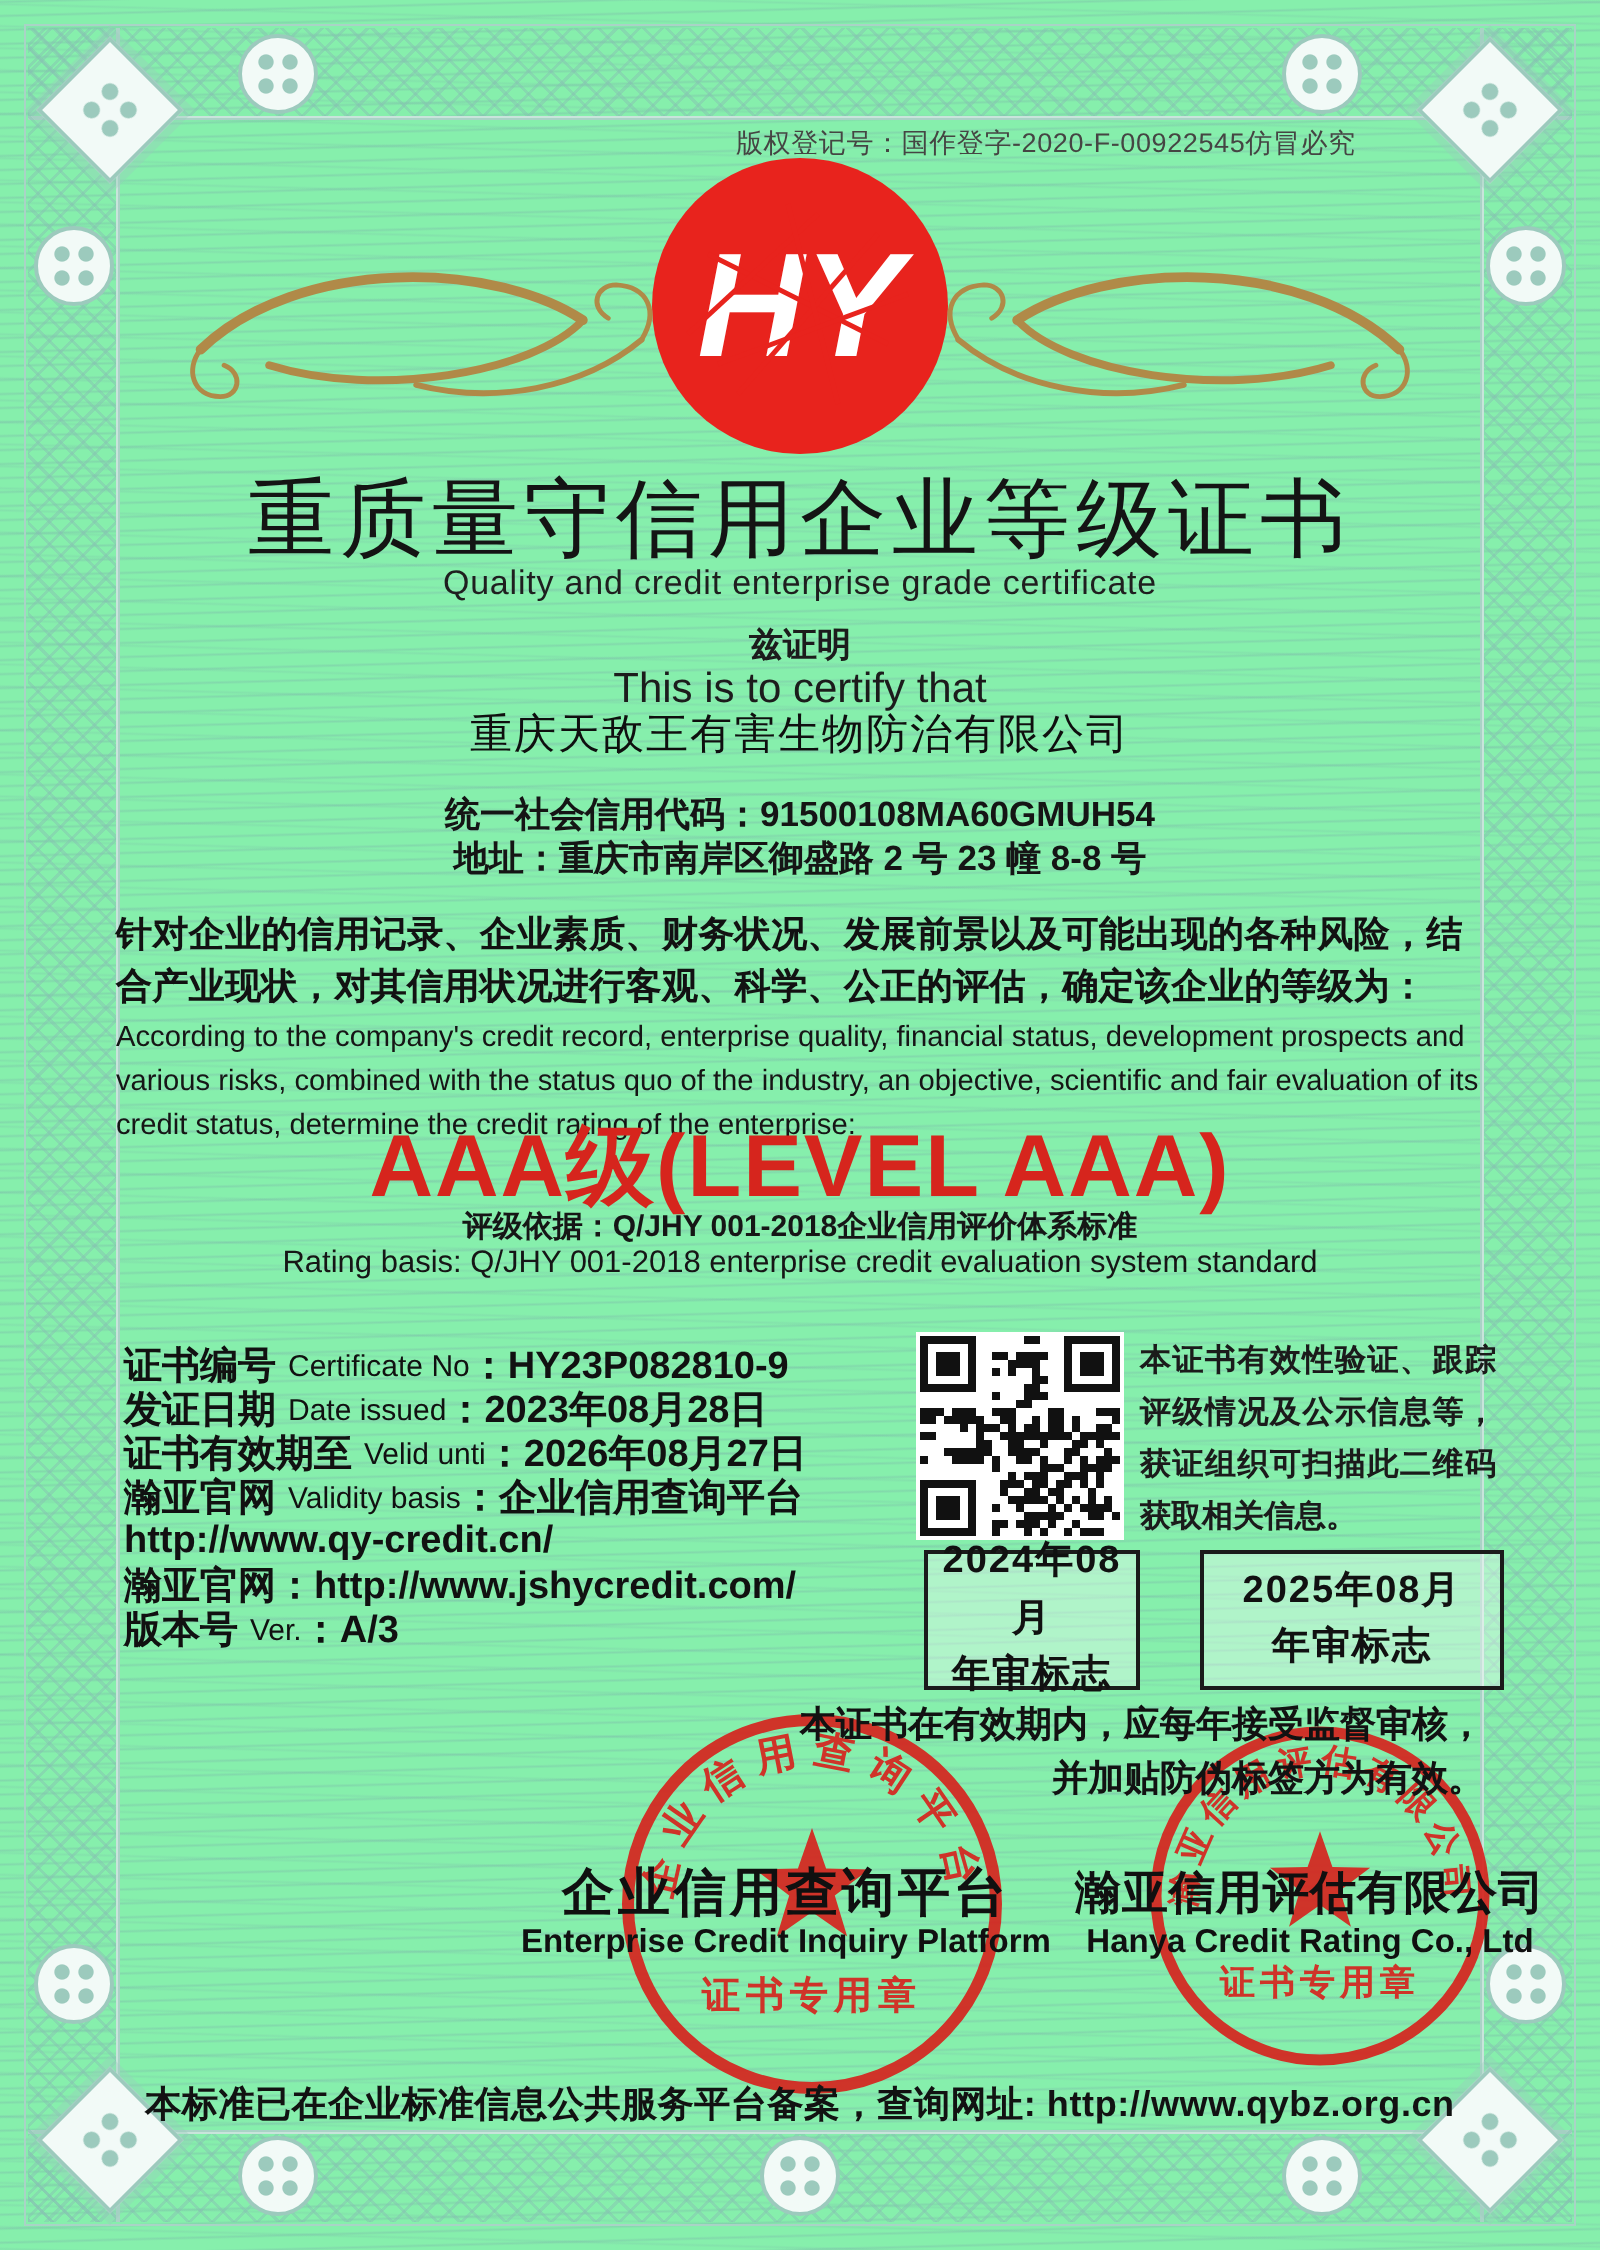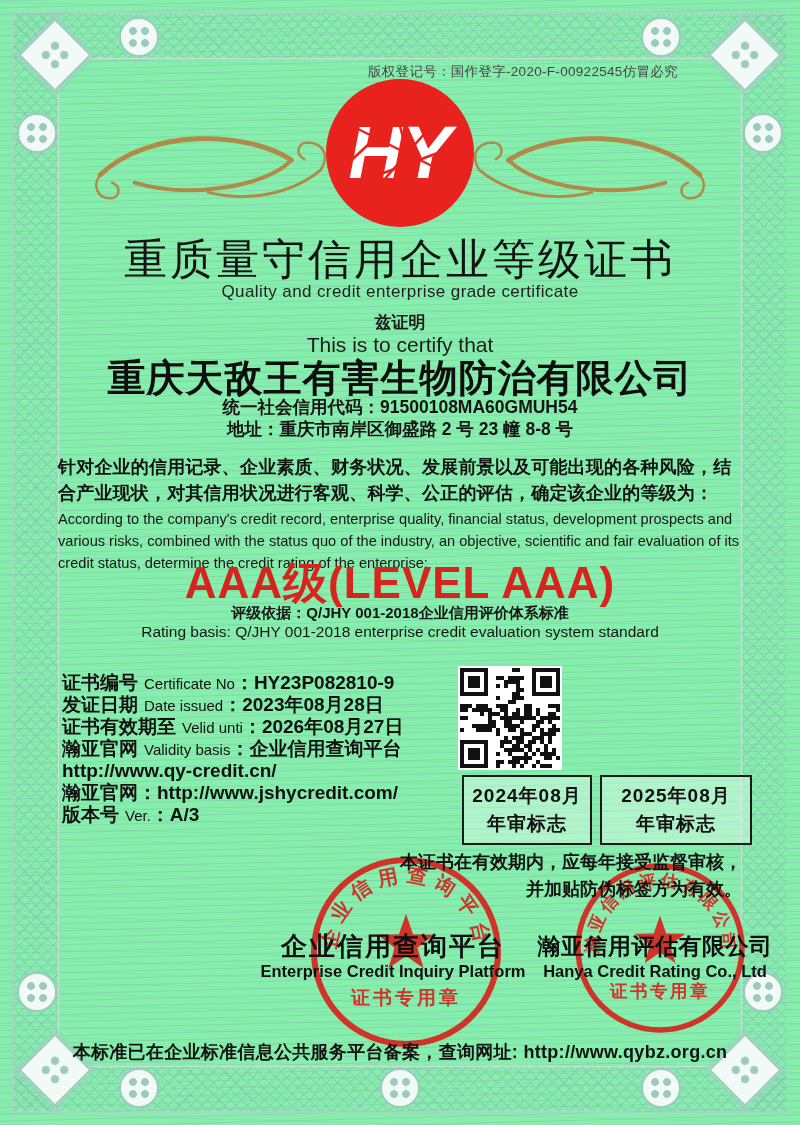--- a/index.html
+++ b/index.html
@@ -40,21 +40,21 @@
   .copyright{top:63px;left:368px;font-size:13.5px;color:#454543;letter-spacing:.3px;}
   .logo-wrap{top:77px;left:50%;transform:translateX(-50%);}
   .flourish{top:116px;width:246px;height:98px;}
   .flourish.fl-left{left:90px;}
   .flourish.fl-right{right:90px;transform:scaleX(-1);}
 
   .title-cn{top:231px;font-size:43px;font-weight:400;color:#141414;letter-spacing:3px;}
   .title-en{top:282px;font-size:17px;color:#1f1f1f;letter-spacing:.4px;}
   .certify-cn{top:311px;font-size:17px;font-weight:600;color:#1c1c1c;}
   .certify-en{top:333px;font-size:21px;color:#1c1c1c;}
-  .company-name{top:353px;font-size:38px;font-weight:700;color:#0f0f0f;letter-spacing:1px;}
+  .company-name{top:353px;font-size:21px;font-weight:400;color:#0f0f0f;letter-spacing:1px;}
   .code-line{top:395px;font-size:17.5px;font-weight:600;color:#151515;}
   .addr-line{top:417px;font-size:17.5px;font-weight:600;color:#151515;}
 
   .para{top:455px;left:58px;width:684px;text-align:left;}
   .para .p-cn{font-size:18px;font-weight:700;color:#121212;line-height:1.42;letter-spacing:.2px;}
   .para .p-en{margin-top:3px;font-size:14.6px;font-weight:500;color:#161616;line-height:1.5;}
 
   .grade-level{top:554px;font-size:44px;font-weight:900;color:#d6251d;letter-spacing:1px;}
   .basis-cn{top:604px;font-size:15px;font-weight:700;color:#161616;}
   .basis-en{top:623px;font-size:15.5px;color:#161616;}
@@ -64,21 +64,21 @@
   .dl-cn{font-size:19px;font-weight:600;color:#111;}
   .dl-en{font-size:15px;font-weight:500;color:#111;margin-left:6px;}
   .dl-val{font-size:19px;font-weight:600;color:#111;}
 
   .qr-box{top:666px;left:458px;width:104px;height:104px;background:#fff;padding:2px;box-sizing:border-box;}
   .qr-note{top:668px;left:570px;width:178px;font-size:15.5px;font-weight:600;color:#1b1b1b;line-height:26px;text-align:justify;}
 
   .badge{top:775px;height:70px;box-sizing:border-box;border:2.5px solid #1b1b1b;
     display:flex;flex-direction:column;align-items:center;justify-content:center;
     font-size:19px;font-weight:600;color:#111;letter-spacing:1px;line-height:1.5;background:rgba(255,255,255,.35);}
-  .badge.b1{left:462px;width:130px;}
+  .badge.b1{left:462px;width:108px;text-align:center;}
   .badge.b2{left:600px;width:152px;}
 
   .sup-note{top:849px;right:58px;text-align:right;font-size:18px;font-weight:700;color:#121212;line-height:27px;}
 
   .seal{opacity:.9;z-index:4;}
   .seal.s-left{top:852px;left:306px;}
   .seal.s-right{top:860px;left:570px;}
   .issuer{z-index:5;text-align:center;color:#101010;}
   .iss-cn-l{top:929px;left:263px;width:260px;font-size:26px;font-weight:700;letter-spacing:2px;}
   .iss-en-l{top:962px;left:248px;width:290px;font-size:16.5px;font-weight:600;}
@@ -390,20 +390,21 @@
         <rect x="0" y="0" width="28" height="28" fill="#111"></rect>
         <rect x="4" y="4" width="20" height="20" fill="#fff"></rect>
         <rect x="8" y="8" width="12" height="12" fill="#111"></rect>
         <rect x="72" y="0" width="28" height="28" fill="#111"></rect>
         <rect x="76" y="4" width="20" height="20" fill="#fff"></rect>
         <rect x="80" y="8" width="12" height="12" fill="#111"></rect>
         <rect x="0" y="72" width="28" height="28" fill="#111"></rect>
         <rect x="4" y="76" width="20" height="20" fill="#fff"></rect>
         <rect x="8" y="80" width="12" height="12" fill="#111"></rect>
       </svg></div>
+  <div class="abs qr-note">本证书有效性验证、跟踪评级情况及公示信息等，获证组织可扫描此二维码获取相关信息。</div>
 
   <div class="abs badge b1">
     <div>2024年08月</div>
     <div>年审标志</div>
   </div>
   <div class="abs badge b2">
     <div>2025年08月</div>
     <div>年审标志</div>
   </div>
 

